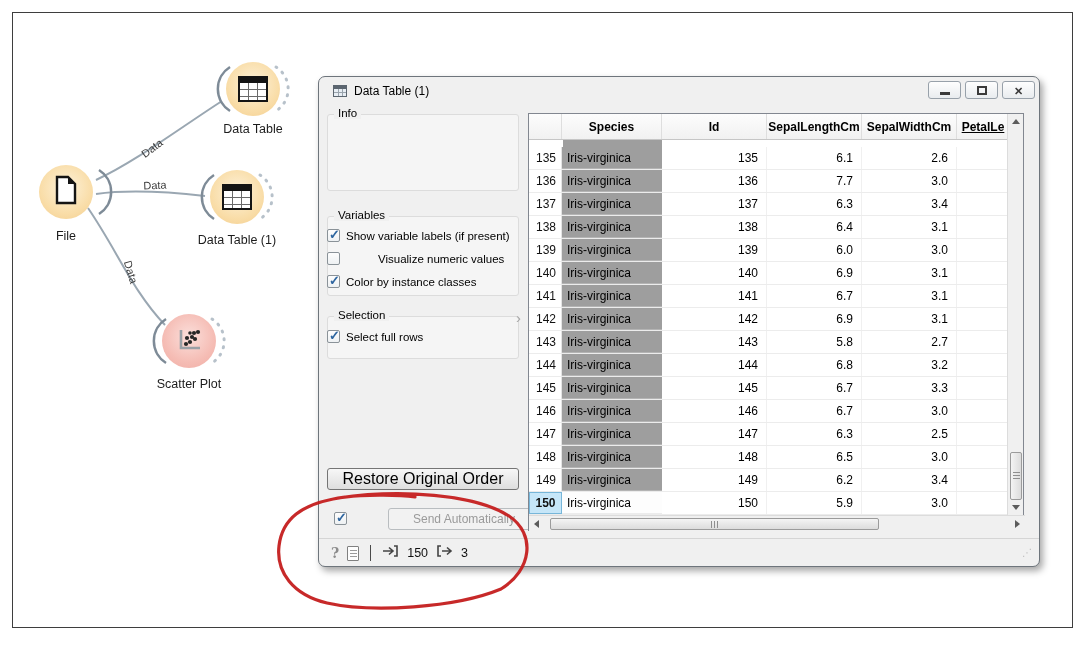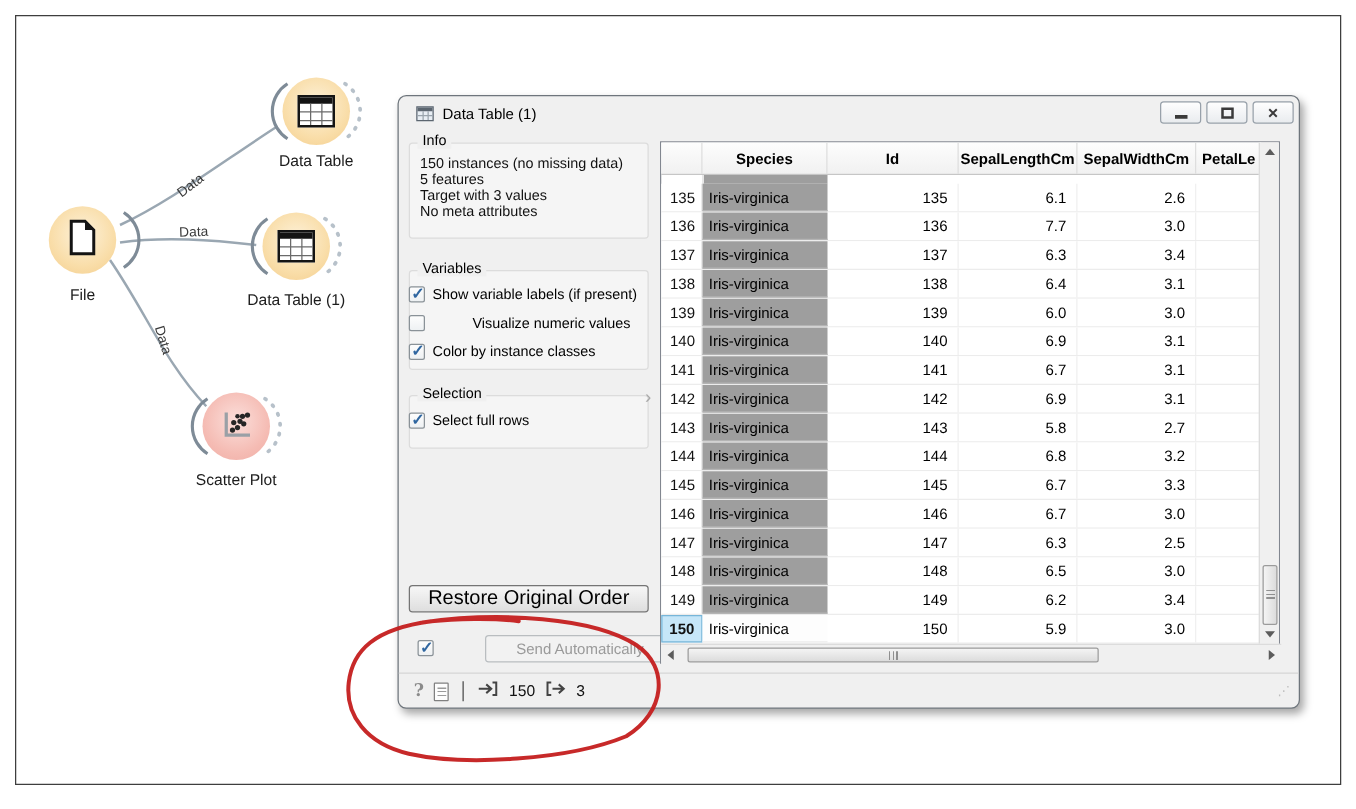--- a/index.html
+++ b/index.html
@@ -200,26 +200,20 @@
       <span class="win-btn max">
           <span class="glyph-max"></span>
         </span>
       <span class="win-btn close">
           <span class="glyph-close"></span>
         </span>
     </div>
 
     <div class="groupbox" style="top:37px; height:77px;">
       <span class="group-label">Info</span>
-      <div style="margin-top:10px;">
-        <div class="info-line">150 instances (no missing data)</div>
-        <div class="info-line">5 features</div>
-        <div class="info-line">Target with 3 values</div>
-        <div class="info-line">No meta attributes</div>
-      </div>
     </div>
 
     <div class="groupbox" style="top:139px; height:80px;">
       <span class="group-label">Variables</span>
     </div>
     <div class="cb-row" style="top:152px;">
       <span class="checkbox checked"></span>
       <span class="cb-label">Show variable labels (if present)</span>
     </div>
     <div class="cb-row" style="top:175px;gap:32px;">
@@ -268,21 +262,21 @@
     </div>
     <div class="resize-grip">⋰</div>
 
     <div id="table-area">
       <div class="thead">
         <div class="th" style="width:33px;"></div>
         <div class="th" style="width:100px;">Species</div>
         <div class="th" style="width:105px;">Id</div>
         <div class="th" style="width:95px;">SepalLengthCm</div>
         <div class="th" style="width:95px;">SepalWidthCm</div>
-        <div class="th" style="width:52px; border-right:none;">PetalLe</div>
+        <div class="th" style="width:52px; border-right:none;text-decoration:underline;">PetalLe</div>
       </div>
       <div class="tbody">
         <div class="sliver">
             <span class="rn-fill"></span>
             <span class="sp-fill"></span>
           </div>
       <div class="trow">
     <div class="c rn">135</div>
     <div class="c sp">Iris-virginica</div>
     <div class="c idc num">135</div>

